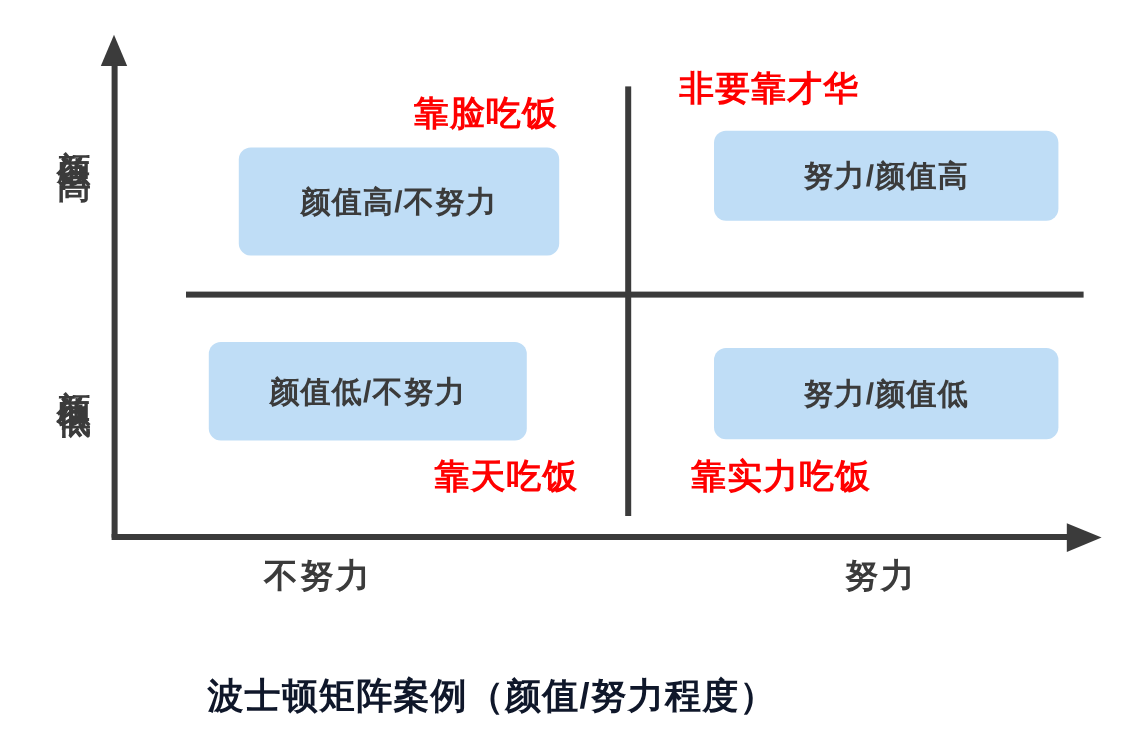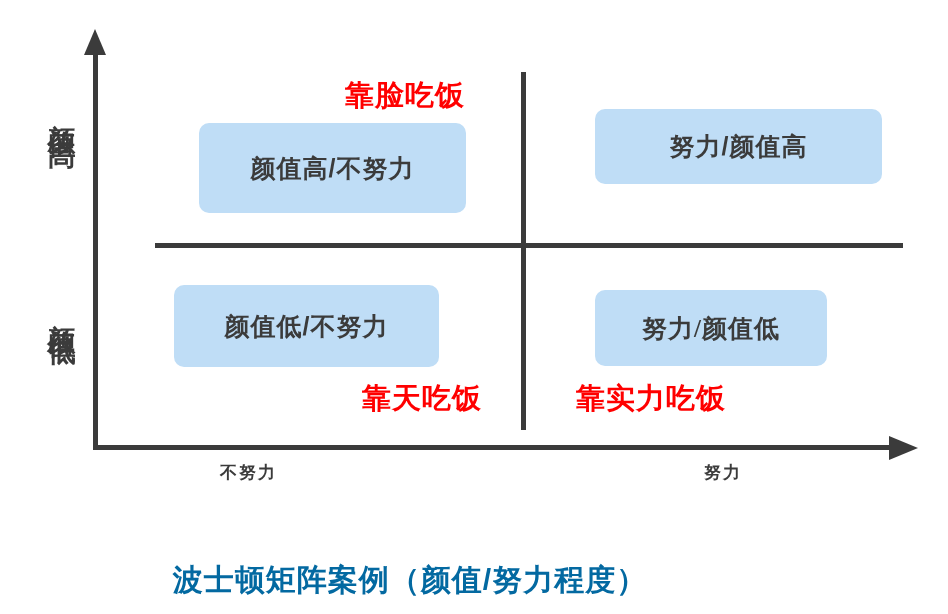--- a/index.html
+++ b/index.html
@@ -38,21 +38,21 @@
     background: #bfddf6;
     border-radius: 10px;
     display: flex; align-items: center; justify-content: center;
     color: #3b3b3b; font-weight: bold; font-size: 25px;
     letter-spacing: 1px;
     text-align: center;
   }
   .qbox-tl { left: 199px; top: 123px; width: 267px; height: 90px; }
   .qbox-tr { left: 595px; top: 109px; width: 287px; height: 75px; }
   .qbox-bl { left: 174px; top: 285px; width: 265px; height: 82px; }
-  .qbox-br { left: 595px; top: 290px; width: 232px; height: 76px; font-family: Liberation Serif, serif; }
+  .qbox-br { left: 595px; top: 290px; width: 287px; height: 76px; }
 
   
   .red-note {
     position: absolute; color: #ff0000; font-weight: bold;
     font-size: 29px; letter-spacing: 1px; white-space: nowrap;
     line-height: 39px;
   }
   .note-tl { left: 325px; top: 76px; margin-left: 20px; }
   .note-tr { left: 566px; top: 55px; }
   .note-bl { left: 362px; top: 379px; }
@@ -63,30 +63,30 @@
     position: absolute; left: 44px;
     color: #3b3b3b; font-weight: bold; font-size: 28px;
     writing-mode: vertical-rl; text-orientation: upright;
     letter-spacing: 7px; line-height: 34px;
   }
   .y-label-top    { top: 102px; }
   .y-label-bottom { top: 302px; }
 
   .x-label {
     position: absolute; top: 461px;
-    color: #3b3b3b; font-weight: bold; font-size: 17px;
+    color: #3b3b3b; font-weight: bold; font-size: 28px;
     letter-spacing: 2px; white-space: nowrap;
   }
   .x-label-left  { left: 220px; }
   .x-label-right { left: 704px; }
 
   
   .caption {
     position: absolute; left: 0; top: 560px; width: 820px;
-    text-align: center; color: #0369a1;
+    text-align: center; color: #0f172a;
     font-weight: bold; font-size: 30px; letter-spacing: 1px;
   }
 </style>
 </head>
 <body>
 
 <div class="canvas">
 
   <div class="arrow-up"></div>
   <div class="line y-axis-line"></div>
@@ -101,19 +101,20 @@
   <div class="x-label x-label-left">不努力</div>
   <div class="x-label x-label-right">努力</div>
 
   <div class="qbox qbox-tl">颜值高/不努力</div>
   <div class="qbox qbox-tr">努力/颜值高</div>
   <div class="qbox qbox-bl">颜值低/不努力</div>
   <div class="qbox qbox-br">努力/颜值低</div>
 
   <div class="red-note note-tl">靠脸吃饭</div>
   <div class="red-note note-tr">
+    <div>非要靠才华</div>
   </div>
   <div class="red-note note-bl">靠天吃饭</div>
   <div class="red-note note-br">靠实力吃饭</div>
 
   <div class="caption">波士顿矩阵案例（颜值/努力程度）</div>
 
 </div>
 
 </body></html>

